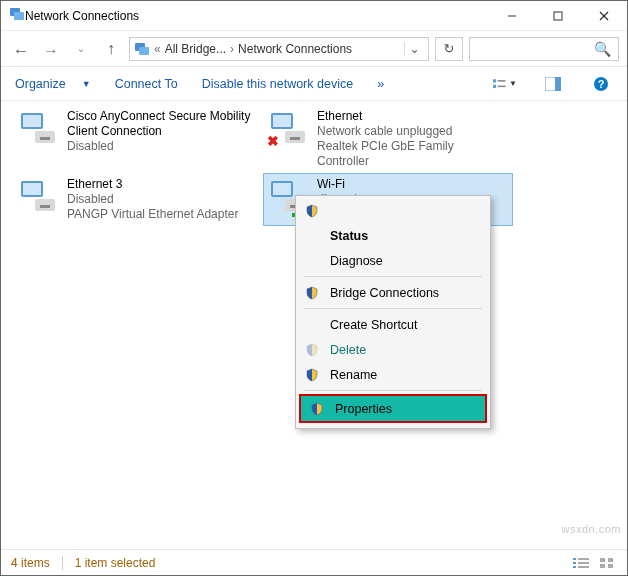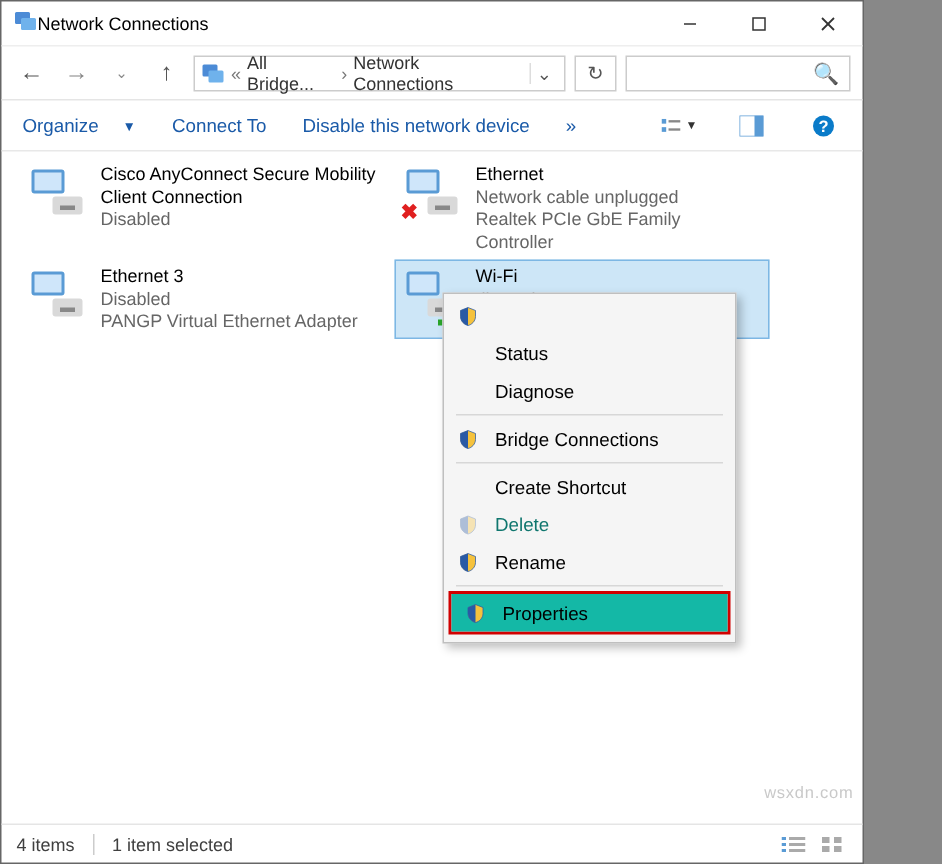--- a/index.html
+++ b/index.html
@@ -1,18 +1,18 @@
 <!DOCTYPE html>
 <html><head>
 <meta charset="utf-8">
 <style>
   * { box-sizing: border-box; font-family: "Segoe UI", Tahoma, sans-serif; }
   html, body { margin: 0; padding: 0; background: #888; }
   .window {
-    width: 576px; height: 576px; background: #fff;
+    width: 628px; height: 576px; background: #fff;
     border: 1px solid #666; position: relative;
     display: flex; flex-direction: column;
   }
   
   .titlebar {
     height: 30px; display: flex; align-items: center;
     padding-left: 8px; font-size: 12px; color: #000;
     border-bottom: 1px solid #eee;
   }
   .titlebar .title { flex: 1; }
@@ -65,30 +65,30 @@
   
   .ctxmenu {
     position: absolute; left: 294px; top: 194px; width: 196px;
     background: #f5f5f5; border: 1px solid #bfbfbf; box-shadow: 3px 3px 6px rgba(0,0,0,0.25);
     font-size: 12.5px; padding: 2px 0;
   }
   .ctxmenu .mi { display: flex; align-items: center; height: 25px; padding: 0 10px 0 8px; gap: 10px; }
   .ctxmenu .mi .shield { width: 16px; display:flex; justify-content:center; }
   .ctxmenu .mi .lbl { flex: 1; }
   .ctxmenu .mi.disabled .lbl { color: #0f766e; }
-  .ctxmenu .mi.bold .lbl { font-weight: 400; }
+  .ctxmenu .mi.bold .lbl { font-weight: 700; }
   .ctxmenu .sepline { height: 1px; background: #d7d7d7; margin: 3px 8px; }
   .ctxmenu .highlight {
     border: 2px solid #d10000; margin: 1px 3px 3px 3px; padding:0;
   }
   .ctxmenu .highlight .mi { margin:0; }
   
   .statusbar {
     height: 26px; border-top: 1px solid #e5e5e5; display: flex; align-items: center;
-    font-size: 12px; color: #404040; padding: 0 10px; gap: 6px;
+    font-size: 12px; color: #a16207; padding: 0 10px; gap: 6px;
   }
   .statusbar .vsep { width:1px; height:14px; background:#ccc; margin:0 6px; }
   .statusbar .spacer { flex:1; }
   .statusbar .sicon { width:20px; height:16px; color:#777; display:flex; align-items:center; justify-content:center; }
   .watermark { position:absolute; right:6px; bottom:40px; font-size:11px; color:#c9c9c9; letter-spacing:0.5px; pointer-events:none; }
 </style>
 </head>
 <body>
 
 <div class="window">

